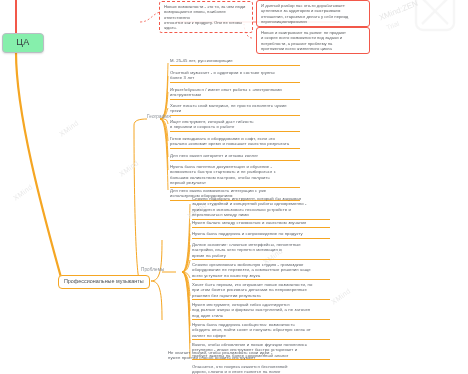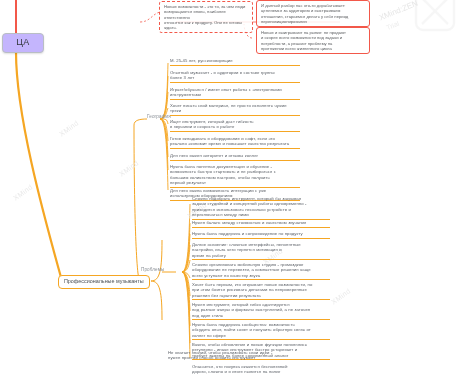--- a/index.html
+++ b/index.html
@@ -16,21 +16,21 @@
   
   .wm{position:absolute;pointer-events:none;user-select:none;}
   .wm-logo{right:-6px;top:-10px;width:104px;height:58px;opacity:.30;}
   .wm-diag{color:#e9e9e9;font-size:7px;letter-spacing:.4px;
     transform:rotate(-36deg);transform-origin:left top;white-space:nowrap;}
 
   
   .root{
     position:absolute;left:2px;top:33px;
     min-width:26px;padding:3px 7px 4px;
-    background:#c4b5fd;border:1px solid #b9bec4;border-radius:4px;
+    background:#86efac;border:1px solid #b9bec4;border-radius:4px;
     box-shadow:0 1px 2px rgba(0,0,0,.13);
     font-size:9px;color:#33373c;letter-spacing:.4px;text-align:center;
     line-height:11px;
   }
 
   
   .l1{
     position:absolute;
     background:#fff;border:1px solid #f5a623;border-radius:4px;
     padding:2px 5px 3px;

